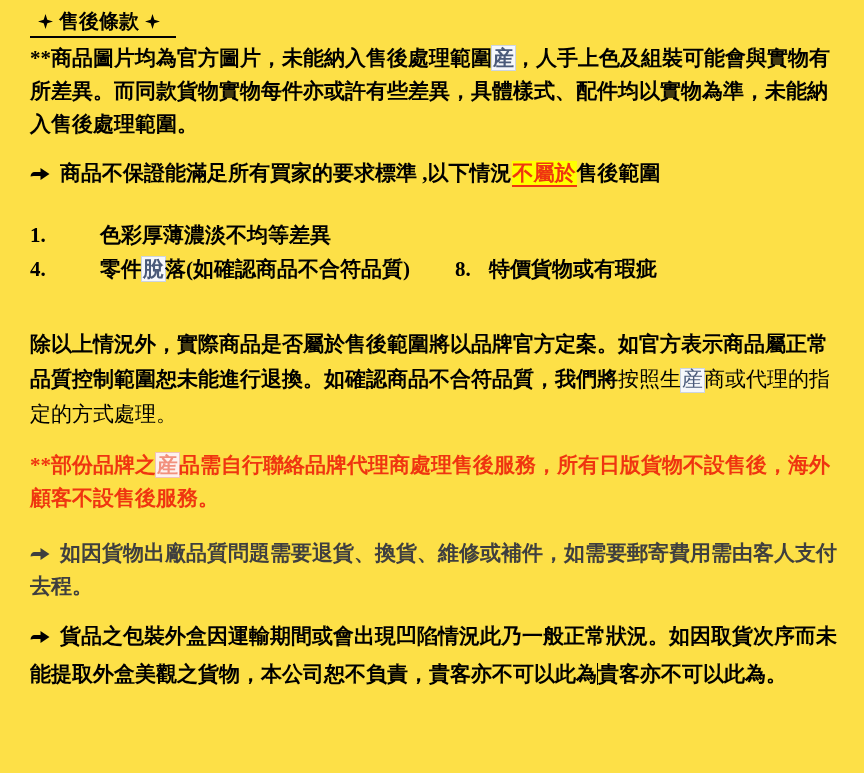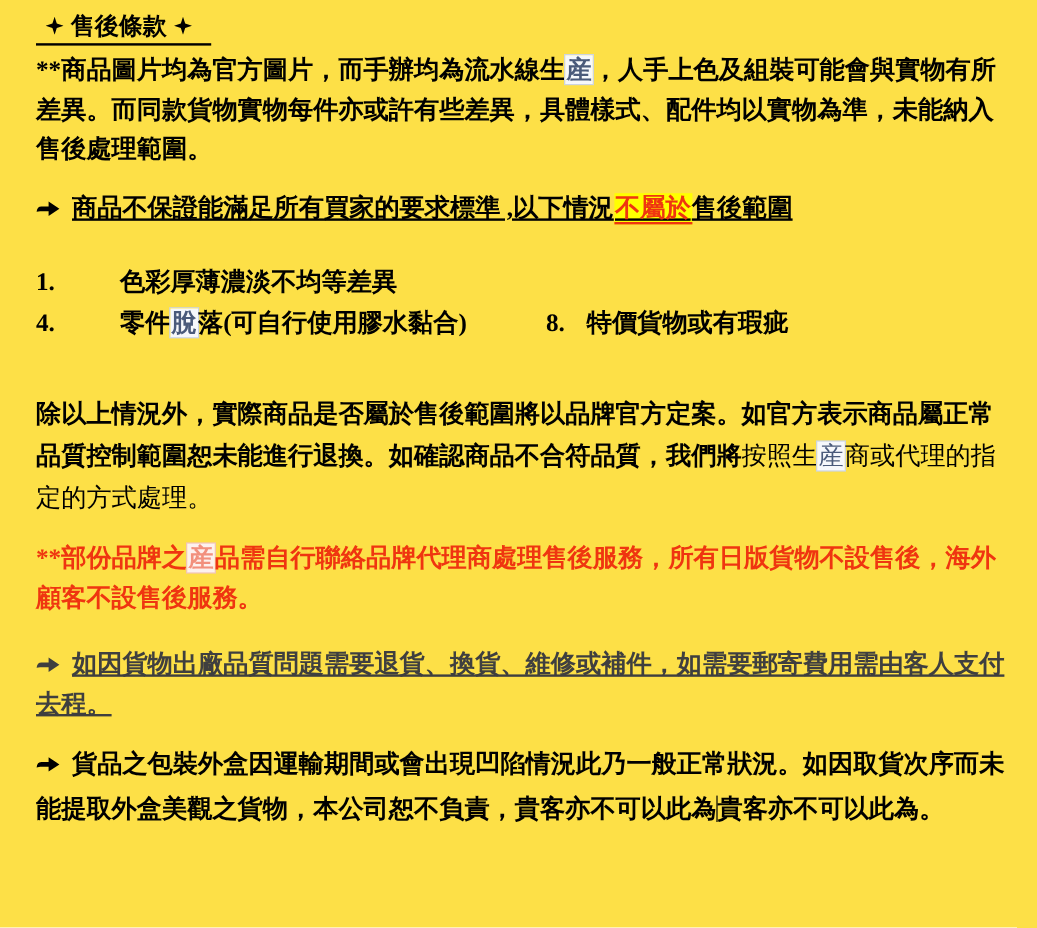--- a/index.html
+++ b/index.html
@@ -18,30 +18,30 @@
   .title{
     display:inline-block;
     font-size:20px;
     border-bottom:2px solid #000;
     padding:0 10px 1px 2px;
     white-space:nowrap;
   }
   .title .star{vertical-align:-1px;margin:0 6px;}
   .para{line-height:33px;margin:0;}
   .intro{margin-top:4px;}
-  .bullet-line{margin-top:16px;line-height:33px;text-decoration:underline;}
+  .bullet-line{margin-top:16px;line-height:33px;}
   .arrow{display:inline-block;width:21px;height:14px;margin-right:9px;vertical-align:-1px;color:#000;}
   .gray .arrow{color:#3f3f3f;}
   .list{margin-top:28px;}
   .list-row{display:flex;line-height:34px;}
   .cell-left{width:425px;flex:0 0 425px;}
   .cell-right{flex:1;}
   .num-l{display:inline-block;width:70px;}
   .num-r{display:inline-block;width:34px;}
-  .official{margin-top:42px;line-height:35px;}
+  .official{margin-top:42px;line-height:35px;font-family:Liberation Mono, monospace;}
   .red-para{margin-top:16px;line-height:33px;color:#ef3510;}
   .gray{margin-top:22px;line-height:33px;color:#3f3f3f;}
   .pack{margin-top:14px;line-height:38px;}
   
   .highlight{background:#ffff00;color:#ef3510;border-bottom:2px solid #ef3510;padding:0 1px;}
   .regular{font-weight:400;}
   .variant-blue{color:#4a5a7a;background:#f6f8fb;box-shadow:0 0 0 1px #ccd4e2;padding:0 1px;}
   .variant-red{color:#f2907d;background:#fdf1ee;box-shadow:0 0 0 1px #f2c3b6;padding:0 1px;}
   .caret{display:inline-block;width:0;height:22px;border-left:1px solid #000;vertical-align:-4px;}
 </style>
@@ -51,36 +51,36 @@
 <div class="page">
 
   <div class="title">
     <svg class="star" width="15" height="15" viewBox="0 0 14 14">
         <path fill="#000" d="M7 0 L8.7 5.3 L14 7 L8.7 8.7 L7 14 L5.3 8.7 L0 7 L5.3 5.3 Z"></path>
       </svg><span>售後條款</span><svg class="star" width="15" height="15" viewBox="0 0 14 14">
         <path fill="#000" d="M7 0 L8.7 5.3 L14 7 L8.7 8.7 L7 14 L5.3 8.7 L0 7 L5.3 5.3 Z"></path>
       </svg>
   </div>
 
-  <p class="para intro"><span>**商品圖片均為官方圖片，而手辦均為流水線生</span><span class="variant-blue">産</span><span>，人手上色及組裝可能會與實物有所差異。而同款貨物實物每件亦或許有些差異，具體樣式、配件均以實物為準，未能納入售後處理範圍。</span></p>
+  <p class="para intro"><span>**商品圖片均為官方圖片，未能納入售後處理範圍</span><span class="variant-blue">産</span><span>，人手上色及組裝可能會與實物有所差異。而同款貨物實物每件亦或許有些差異，具體樣式、配件均以實物為準，未能納入售後處理範圍。</span></p>
 
   <div class="bullet-line">
     <svg class="arrow" viewBox="0 0 20 14">
         <path fill="currentColor" d="M0 9.5 Q0.5 5 4 5 L10 5 L10 1 L19 7 L10 13 L10 9 L3 9 Z"></path>
       </svg><span><span>商品不保證能滿足所有買家的要求標準 ,以下情況</span><span class="highlight">不屬於</span><span>售後範圍</span></span>
   </div>
 
   <div class="list">
     <div class="list-row">
       <div class="cell-left"><span class="num-l">1.</span><span><span>色彩厚薄濃淡不均等差異</span></span></div>
     </div>
     <div class="list-row">
     </div>
     <div class="list-row">
-      <div class="cell-left"><span class="num-l">4.</span><span><span>零件</span><span class="variant-blue">脫</span><span>落(可自行使用膠水黏合)</span></span></div>
+      <div class="cell-left"><span class="num-l">4.</span><span><span>零件</span><span class="variant-blue">脫</span><span>落(如確認商品不合符品質)</span></span></div>
       <div class="cell-right"><span class="num-r">8.</span><span><span>特價貨物或有瑕疵</span></span></div>
     </div>
   </div>
 
   <p class="para official"><span>除以上情況外，實際商品是否屬於售後範圍將以品牌官方定案。如官方表示商品屬正常品質控制範圍恕未能進行退換。如確認商品不合符品質，我們將</span><span class="regular">按照生</span><span class="regular variant-blue">産</span><span class="regular">商或代理的指定的方式處理。</span></p>
 
   <p class="para red-para"><span>**部份品牌之</span><span class="variant-red">産</span><span>品需自行聯絡品牌代理商處理售後服務，所有日版貨物不設售後，海外顧客不設售後服務。</span></p>
 
   <div class="bullet-line gray">
     <svg class="arrow" viewBox="0 0 20 14">

